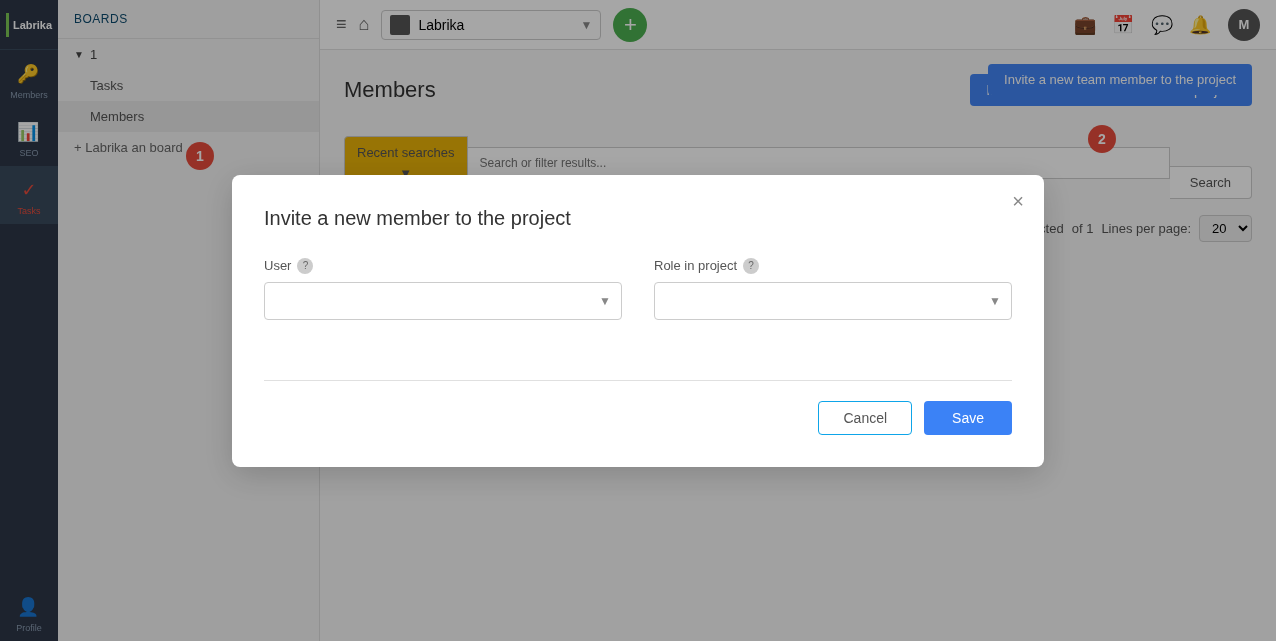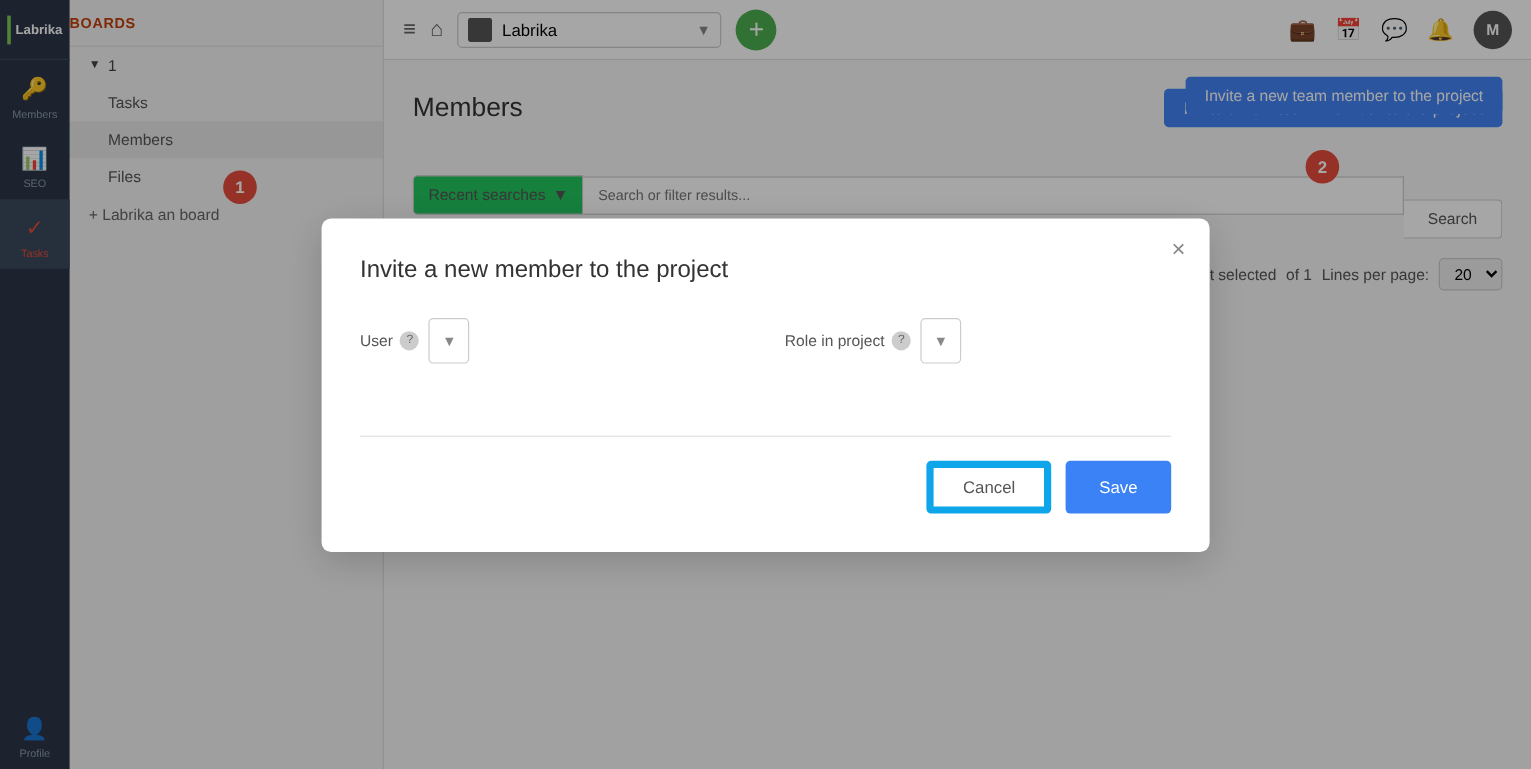--- a/index.html
+++ b/index.html
@@ -60,24 +60,24 @@
     
     .boards-sidebar {
       width: 262px;
       background: #f5f5f5;
       border-right: 1px solid #ddd;
       flex-shrink: 0;
       display: flex;
       flex-direction: column;
     }
     .boards-header {
-      padding: 12px 0;
+      padding: 12px 16px;
       font-size: 12px;
-      font-weight: bold;
-      color: #c2410c;
+      font-weight: normal;
+      color: #0c4a6e;
       letter-spacing: 0.5px;
       border-bottom: 1px solid #e0e0e0;
     }
     .boards-section-title {
       display: flex;
       align-items: center;
       padding: 8px 16px;
       font-size: 13px;
       color: #444;
       cursor: pointer;
@@ -203,29 +203,30 @@
 
     
     .search-bar {
       display: flex;
       align-items: center;
       margin-bottom: 16px;
       gap: 0;
     }
     .recent-searches-btn {
       border: 1px solid #ccc;
-      background: #22c55e;
+      background: #eab308;
       padding: 8px 12px;
       border-radius: 4px 0 0 4px;
       cursor: pointer;
       font-size: 13px;
       color: #555;
       display: flex;
       align-items: center;
       gap: 6px;
+      flex-direction: column;
     }
     .search-input {
       flex: 1;
       border: 1px solid #ccc;
       border-left: none;
       padding: 8px 12px;
       font-size: 12px;
       color: #999;
       outline: none;
     }
@@ -279,21 +280,21 @@
       z-index: 100;
       display: flex;
       align-items: center;
       justify-content: center;
     }
 
     
     .modal {
       background: white;
       border-radius: 8px;
-      width: 740px;
+      width: 812px;
       max-width: 90%;
       padding: 32px;
       position: relative;
       box-shadow: 0 8px 32px rgba(0,0,0,0.18);
     }
     .modal-title {
       font-size: 20px;
       font-weight: 500;
       color: #333;
       margin-bottom: 28px;
@@ -310,21 +311,21 @@
       line-height: 1;
     }
     .modal-fields {
       display: flex;
       gap: 32px;
       margin-bottom: 60px;
     }
     .modal-field {
       flex: 1;
       display: flex;
-      flex-direction: row;
+      flex-direction: column;
       gap: 8px;
     }
     .field-label {
       font-size: 13px;
       color: #555;
       display: flex;
       align-items: center;
       gap: 6px;
     }
     .help-icon {
@@ -355,21 +356,21 @@
       border: none;
       border-top: 1px solid #e0e0e0;
       margin-bottom: 20px;
     }
     .modal-footer {
       display: flex;
       justify-content: flex-end;
       gap: 12px;
     }
     .cancel-btn {
-      border: 6px solid #0ea5e9;
+      border: 1px solid #0ea5e9;
       background: white;
       padding: 8px 24px;
       border-radius: 4px;
       font-size: 14px;
       color: #555;
       cursor: pointer;
     }
     .save-btn {
       background: #3b82f6;
       color: white;
@@ -424,21 +425,20 @@
 </div>
 
 <div class="boards-sidebar">
   <div class="boards-header">BOARDS</div>
   <div class="boards-section-title">
     <span class="chevron">▼</span>
     <span>1</span>
   </div>
   <div class="boards-nav-item">Tasks</div>
   <div class="boards-nav-item active">Members</div>
-  <div class="boards-nav-item">Files</div>
   <div class="boards-create">+ Labrika an board</div>
 
   <div class="step-badge badge-1">1</div>
 </div>
 
 <div class="main-content">
 
   <div class="top-bar">
     <span class="hamburger-icon">≡</span>
     <span class="home-icon">⌂</span>

